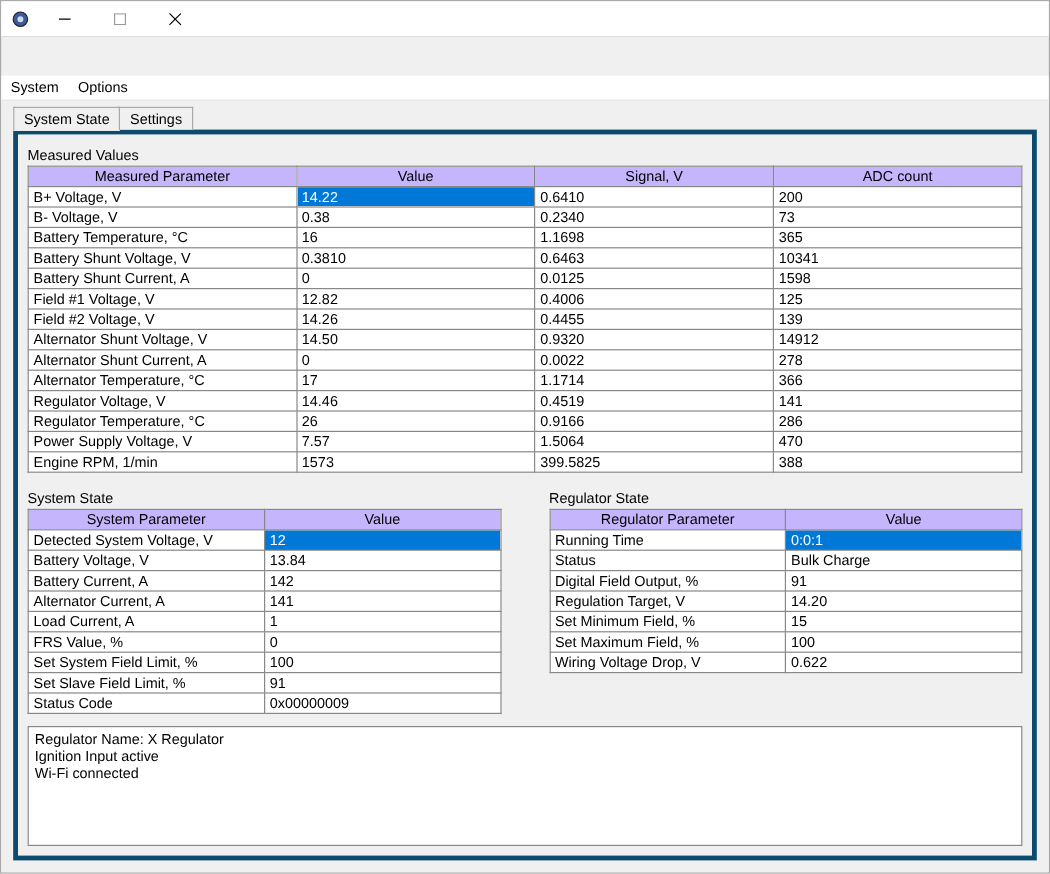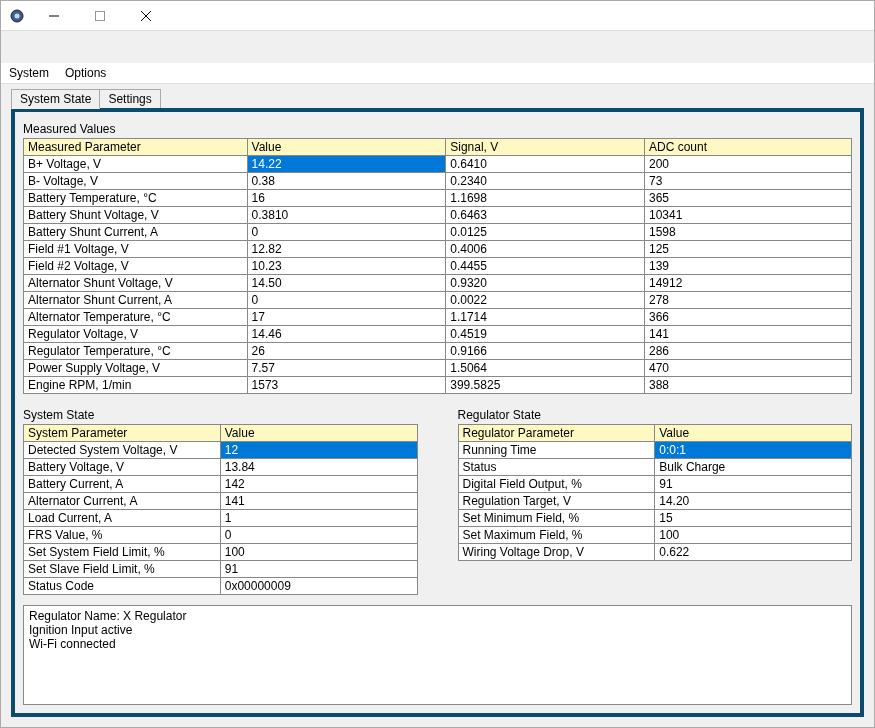--- a/index.html
+++ b/index.html
@@ -101,21 +101,22 @@
   table.grid th, table.grid td {
     border: 1px solid #888;
     padding: 1px 4px;
     text-align: left;
     font-weight: normal;
     height: 17px;
     overflow: hidden;
     white-space: nowrap;
   }
   table.grid th {
-    background: #fef9c3;
+    background: #c4b5fd;
+    text-align: center;
   }
   tr.selected td:nth-child(2) {
     background: #0078d7;
     color: #fff;
   }
   .two-col {
     display: flex;
     gap: 40px;
     margin-top: 12px;
   }
@@ -219,21 +220,21 @@
             <td>1598</td>
           </tr>
           <tr>
             <td>Field #1 Voltage, V</td>
             <td>12.82</td>
             <td>0.4006</td>
             <td>125</td>
           </tr>
           <tr>
             <td>Field #2 Voltage, V</td>
-            <td>10.23</td>
+            <td>14.26</td>
             <td>0.4455</td>
             <td>139</td>
           </tr>
           <tr>
             <td>Alternator Shunt Voltage, V</td>
             <td>14.50</td>
             <td>0.9320</td>
             <td>14912</td>
           </tr>
           <tr>

